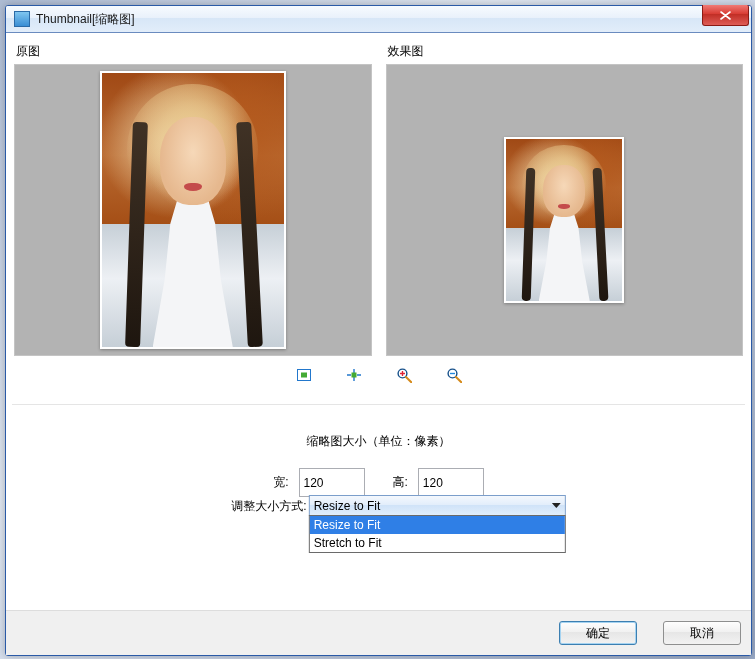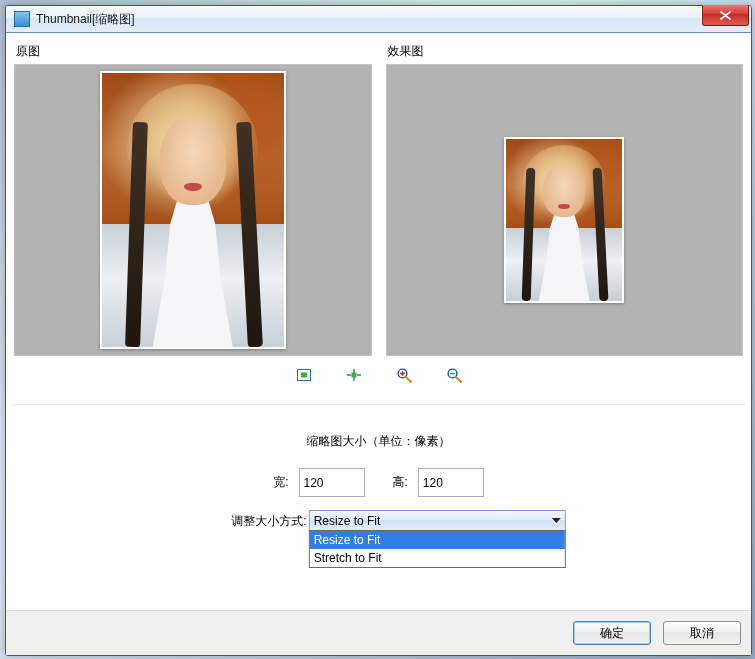--- a/index.html
+++ b/index.html
@@ -106,21 +106,21 @@
   .form-title { text-align:center; font-size:12px; }
   .row { display:flex; justify-content:center; align-items:center; gap:10px; margin-top:18px; }
   .row label { font-size:12px; }
   .text-input {
     width:66px; height:29px; box-sizing:border-box;
     border:1px solid #abadb3; padding:2px 4px; font-size:12px;
     background:#fff;
   }
   .combo-wrap {
     position:absolute; left:50%; transform:translateX(-50%);
-    top:105px;
+    top:90px;
     display:flex; align-items:flex-start; gap:2px;
   }
   .combo-wrap > label { padding-top:3px; }
   .combo-stack { position:relative; width:217px; }
   .combo-select {
     height:21px; width:257px; box-sizing:border-box;
     border:1px solid #7b9ecb;
     background: linear-gradient(to bottom, #f4f8fd 0%, #e3eefb 45%, #cfe2f8 46%, #e0eefb 100%);
     display:flex; align-items:center; padding:0 4px;
     position:relative; cursor:pointer;
@@ -134,21 +134,21 @@
     z-index:5;
   }
   .combo-opt { padding:2px 4px; font-size:12px; cursor:pointer; }
   .combo-opt.selected { background:#2f7fe6; color:#fff; }
 
   .footer {
     flex:0 0 44px; height:44px;
     border-top:1px solid #ddd;
     background:#f0f0f0;
     display:flex; justify-content:flex-end; align-items:center;
-    padding-right:10px; gap:12px;
+    padding-right:10px; gap:26px;
   }
   .btn {
     min-width:78px; height:24px; box-sizing:border-box;
     background: linear-gradient(to bottom, #fefefe 0%, #f1f1f1 45%, #e6e6e6 46%, #f2f2f2 100%);
     border:1px solid #8e8f8f; border-radius:3px;
     font-size:12px; cursor:pointer;
     display:flex; align-items:center; justify-content:center;
   }
   .btn.default {
     border:1px solid #3c7fb1;

